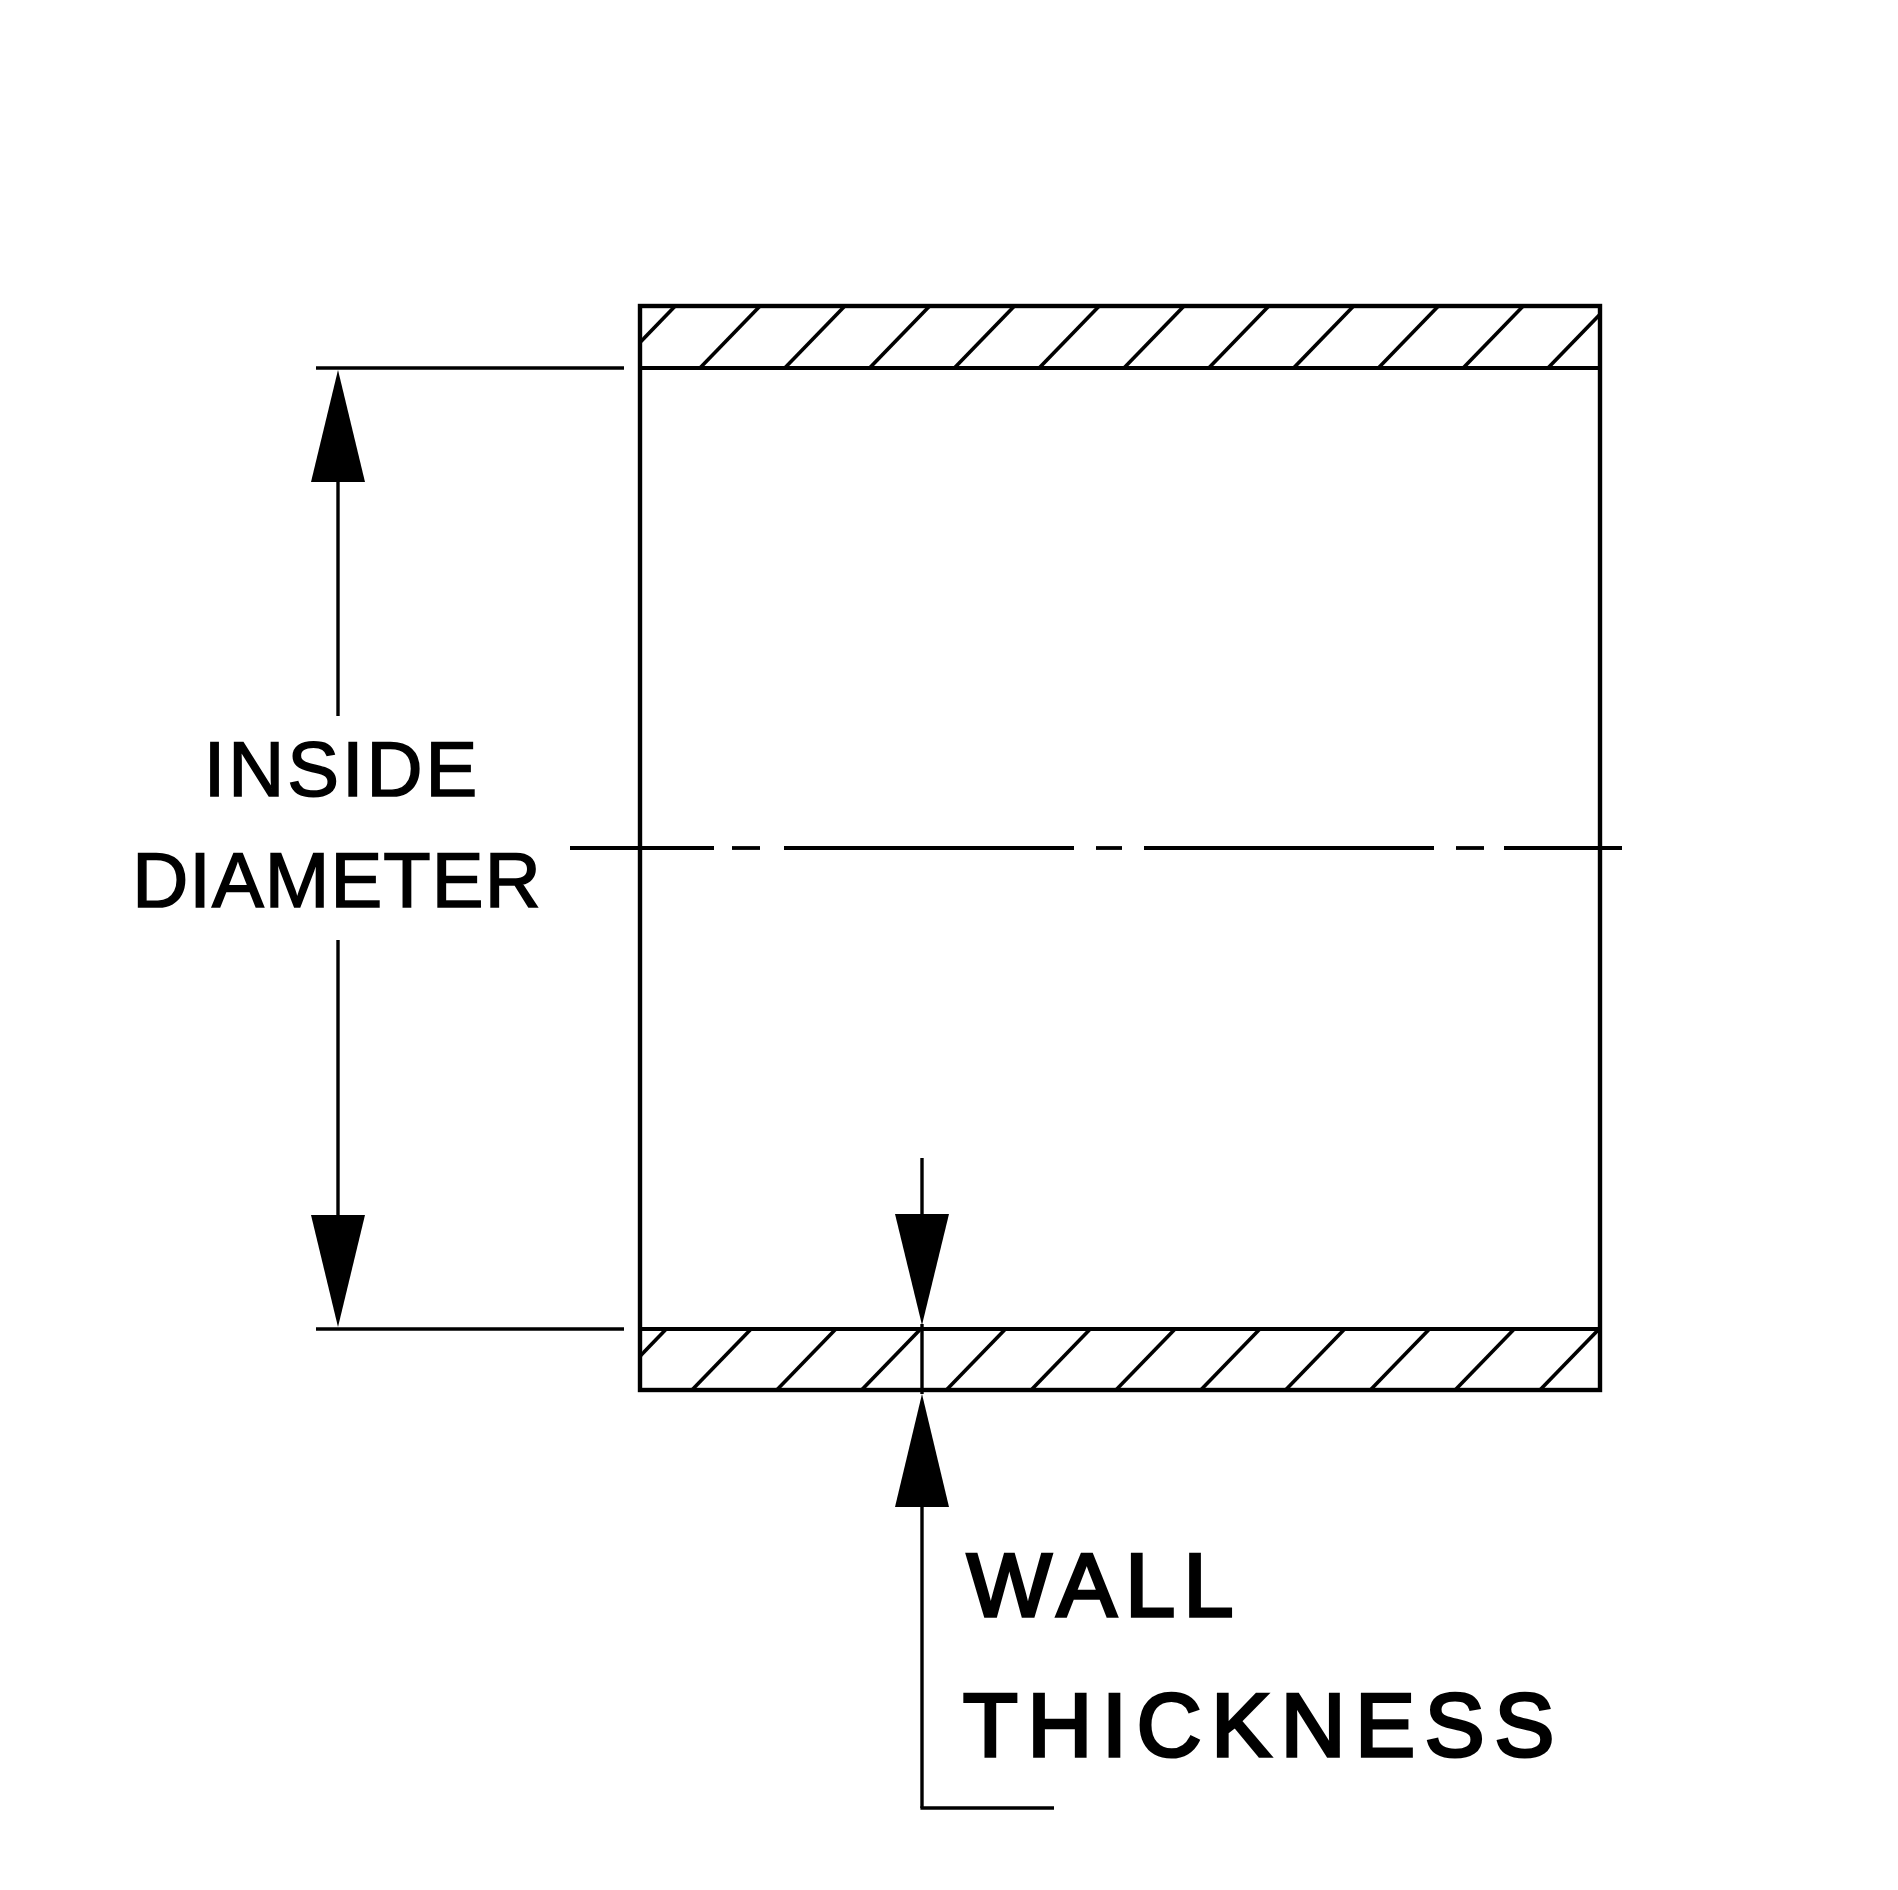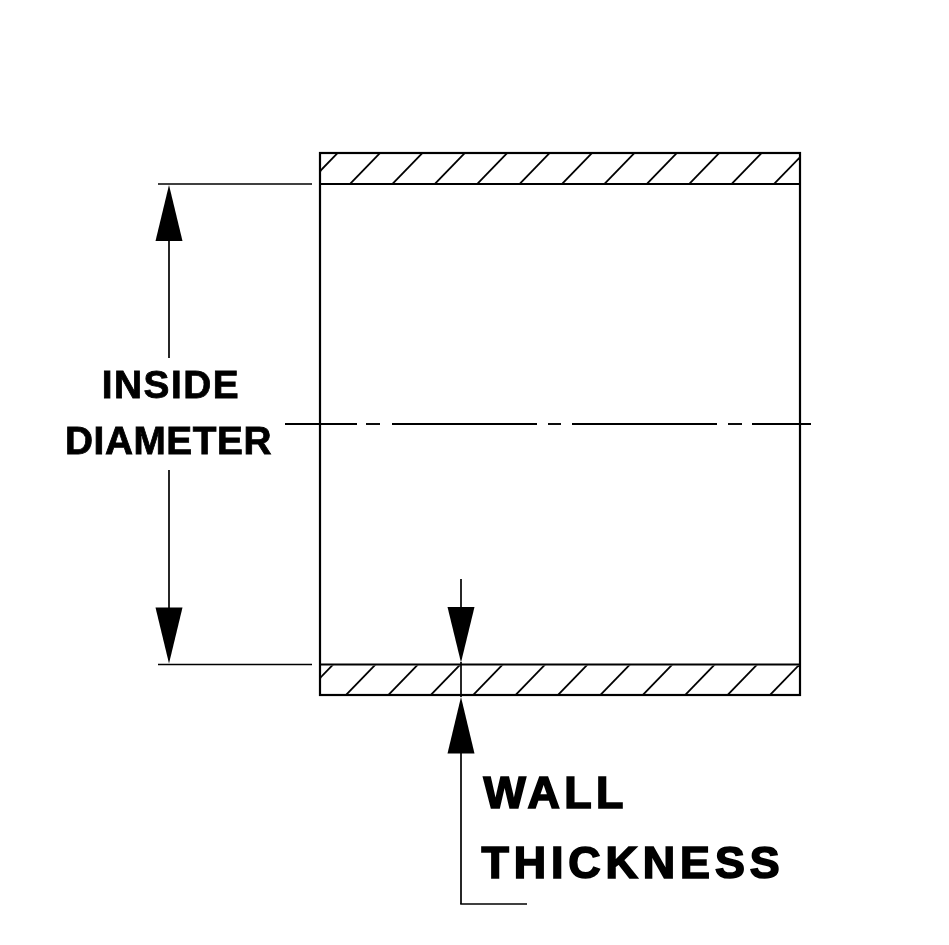--- a/index.html
+++ b/index.html
@@ -1,16 +1,16 @@
 <!DOCTYPE html>
 <html><head>
 <meta charset="utf-8">
 <style>
   html,body{margin:0;padding:0;background:#ffffff;}
-  .page{position:relative;width:811px;height:945px;background:#ffffff;overflow:hidden;font-weight:bold;}
+  .page{position:relative;width:811px;height:945px;background:#ffffff;overflow:hidden;}
   svg{position:absolute;left:0;top:0;}
   text{font-family:"Liberation Sans",sans-serif;fill:#000000;}
 </style>
 </head>
 <body>
 <div class="page">
 <svg width="949" height="945" viewBox="0 0 949 945">
   <defs>
     <clipPath id="bandTop">
           <rect x="321" y="154" width="478" height="29"></rect>

